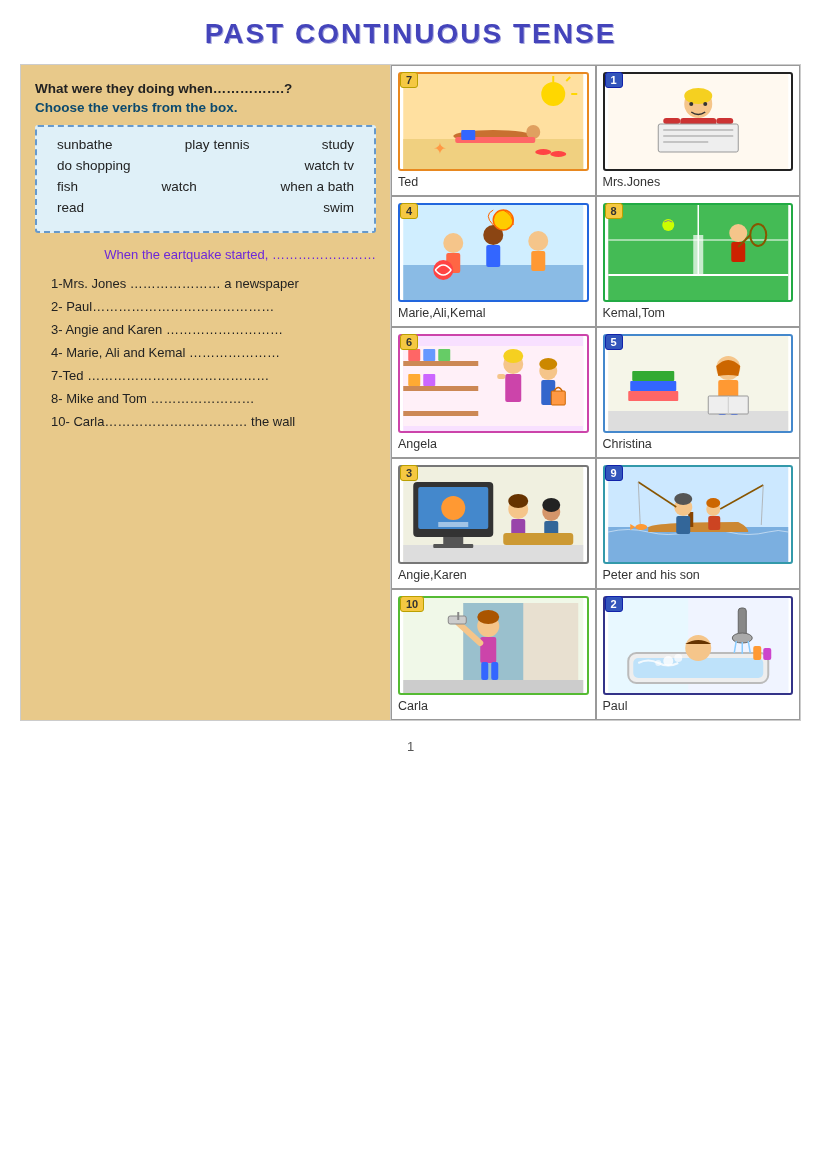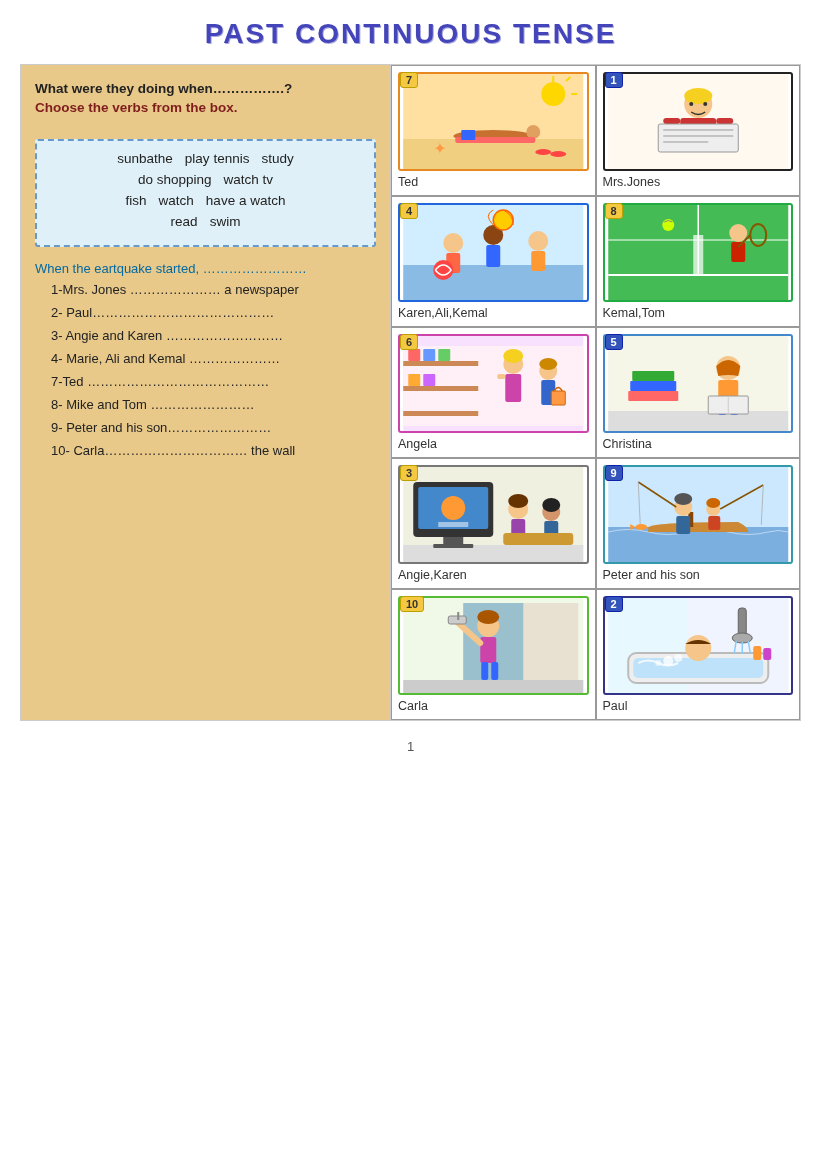--- a/index.html
+++ b/index.html
@@ -46,50 +46,51 @@
 
     .instruction-text {
       font-size: 13.5px;
       color: #222;
       margin-bottom: 4px;
       font-weight: bold;
     }
 
     .choose-text {
       font-size: 13.5px;
-      color: #7f1d1d;
-      margin-bottom: 24px;
+      color: #0c4a6e;
+      margin-bottom: 10px;
       font-weight: bold;
     }
 
     .vocab-box {
       border: 2px dashed #6699cc;
       background: #dff0f8;
       padding: 10px 14px;
       margin-bottom: 14px;
       border-radius: 3px;
     }
 
     .vocab-row {
       display: flex;
       flex-direction: row;
-      justify-content: center;
+      justify-content: space-between;
       margin-bottom: 6px;
     }
 
     .vocab-word {
       font-size: 13.5px;
       color: #222;
       padding: 0 6px;
     }
 
     .earthquake-text {
       font-size: 13px;
-      color: #0369a1;
-      margin-bottom: 4px;
+      color: #6d28d9;
+      margin-bottom: 12px;
+      text-align: right;
     }
 
     .exercises {
       display: flex;
       flex-direction: column;
       gap: 4px;
       margin-left: 16px;
     }
 
     .exercise-item {
@@ -195,38 +196,37 @@
         <span class="vocab-word">play tennis</span>
         <span class="vocab-word">study</span>
       </div>
       <div class="vocab-row">
         <span class="vocab-word">do shopping</span>
         <span class="vocab-word">watch tv</span>
       </div>
       <div class="vocab-row">
         <span class="vocab-word">fish</span>
         <span class="vocab-word">watch</span>
-        <span class="vocab-word">have a watch</span>
+        <span class="vocab-word">when a bath</span>
       </div>
       <div class="vocab-row">
         <span class="vocab-word">read</span>
         <span class="vocab-word">swim</span>
       </div>
     </div>
 
     <div class="earthquake-text">When the eartquake started, ……………………</div>
 
     <div class="exercises">
       <div class="exercise-item">1-Mrs. Jones ………………… a newspaper</div>
       <div class="exercise-item">2- Paul……………………………………</div>
       <div class="exercise-item">3- Angie and Karen  ………………………</div>
       <div class="exercise-item">4- Marie, Ali and Kemal  …………………</div>
       <div class="exercise-item">7-Ted ……………………………………</div>
       <div class="exercise-item">8- Mike and Tom ……………………</div>
-      <div class="exercise-item">9- Peter and his son……………………</div>
       <div class="exercise-item">10- Carla…………………………… the wall</div>
     </div>
   </div>
 
   <div class="right-panel">
 
     <div class="image-cell cell-orange">
       <span class="cell-number">7</span>
       <div class="image-area">
         <svg class="illustration" viewBox="0 0 180 95">
@@ -302,21 +302,21 @@
 
           <circle cx="100" cy="15" r="10" fill="#ffcc00" stroke="#ff6600" stroke-width="1.5"></circle>
           <path d="M100 5 Q110 10 110 20" stroke="#ff6600" stroke-width="1" fill="none"></path>
           <path d="M90 5 Q80 10 90 20" stroke="#ff6600" stroke-width="1" fill="none"></path>
 
           <circle cx="40" cy="65" r="10" fill="#ff4444"></circle>
           <path d="M32 65 Q40 55 48 65" stroke="#fff" stroke-width="1.5" fill="none"></path>
           <path d="M32 65 Q40 75 48 65" stroke="#fff" stroke-width="1.5" fill="none"></path>
         </svg>
       </div>
-      <div class="image-label">Karen,Ali,Kemal</div>
+      <div class="image-label">Marie,Ali,Kemal</div>
     </div>
 
     <div class="image-cell cell-green">
       <span class="cell-number">8</span>
       <div class="image-area">
         <svg class="illustration" viewBox="0 0 180 95">
           <rect width="180" height="95" fill="#44bb55"></rect>
 
           <line x1="0" y1="70" x2="180" y2="70" stroke="#fff" stroke-width="2"></line>
           <line x1="90" y1="0" x2="90" y2="70" stroke="#fff" stroke-width="1.5"></line>

